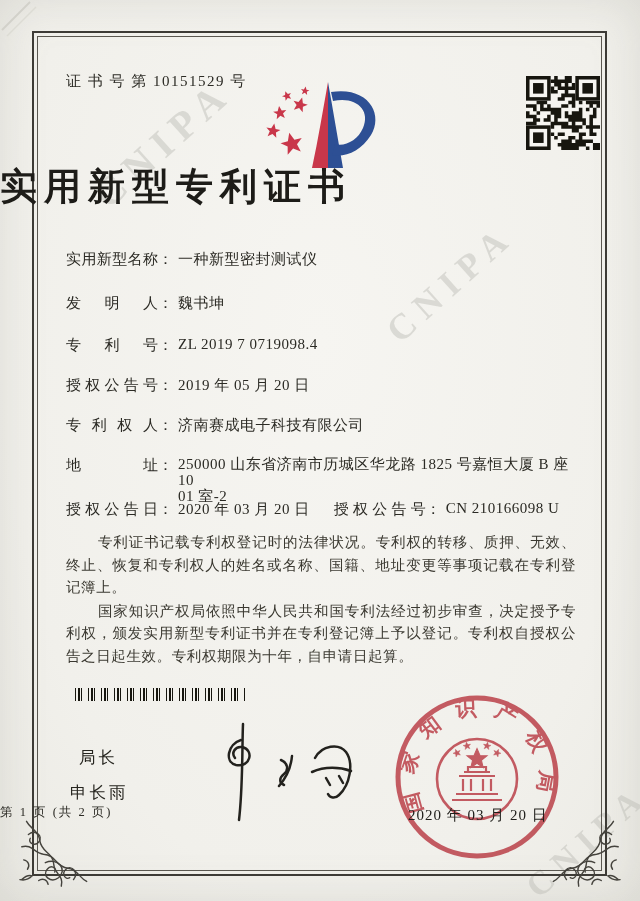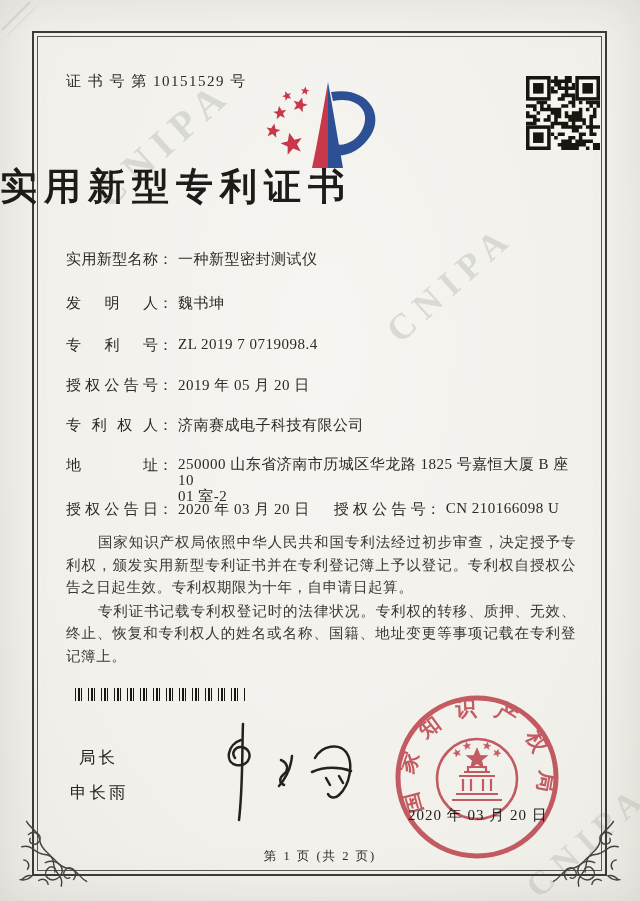--- a/index.html
+++ b/index.html
@@ -36,21 +36,21 @@
       #17160f 2.8px 5px,transparent 5px 6.2px,
       #17160f 6.2px 7px,transparent 7px 9.6px,
       #17160f 9.6px 10.4px,transparent 10.4px 13px);}
   .signer-title{position:absolute;left:79px;top:747px;font-size:16.5px;letter-spacing:3px;}
   .signer-name{position:absolute;left:70px;top:782px;font-size:16.5px;letter-spacing:3px;}
   .signature{position:absolute;left:178px;top:720px;width:185px;height:108px;}
   .seal{position:absolute;left:391px;top:691px;width:172px;height:172px;
     mix-blend-mode:multiply;opacity:.9;}
   .seal-date{position:absolute;left:408px;top:806px;font-size:15px;color:#1f1e1a;
     letter-spacing:1px;z-index:5;}
-  .footer{position:absolute;left:0;top:848px;width:100%;text-align:center;
+  .footer{position:absolute;left:0;top:804px;width:100%;text-align:left;
     font-size:12.5px;letter-spacing:2px;color:#2b2a24;}
   
   .wm{position:absolute;font-size:40px;font-weight:bold;letter-spacing:9px;
     color:rgba(187,186,179,.45);transform:rotate(-42deg);pointer-events:none;}
   .wm1{left:78px;top:120px;}
   .wm2{left:372px;top:262px;font-size:36px;}
   .wm3{left:512px;top:822px;font-size:34px;}
   
   .orn{position:absolute;width:94px;height:94px;bottom:12px;}
   .orn-right{right:19px;}
@@ -154,22 +154,22 @@
     <span class="flabel">专利权人</span><span class="fcolon">：</span><span class="fval">济南赛成电子科技有限公司</span>
   </div>
   <div class="frow addr" style="top:456px">
     <span class="flabel">地址</span><span class="fcolon">：</span><span class="fval"><span>250000 山东省济南市历城区华龙路 1825 号嘉恒大厦 B 座 10</span><br><span>01 室-2</span></span>
   </div>
   <div class="frow" style="top:500px">
     <span class="flabel">授权公告日</span><span class="fcolon">：</span><span class="fval">2020 年 03 月 20 日</span><span class="flabel pair2">授权公告号</span><span class="fcolon">：</span><span class="fval">CN 210166098 U</span>
   </div>
 
   <div class="bodytext">
+    <p>专利证书记载专利权登记时的法律状况。专利权的转移、质押、无效、终止、恢复和专利权人的姓名或名称、国籍、地址变更等事项记载在专利登记簿上。</p>
     <p>国家知识产权局依照中华人民共和国专利法经过初步审查，决定授予专利权，颁发实用新型专利证书并在专利登记簿上予以登记。专利权自授权公告之日起生效。专利权期限为十年，自申请日起算。</p>
-    <p>专利证书记载专利权登记时的法律状况。专利权的转移、质押、无效、终止、恢复和专利权人的姓名或名称、国籍、地址变更等事项记载在专利登记簿上。</p>
   </div>
 
   <div class="barcode"></div>
 
   <div class="signer-title">局长</div>
   <div class="signer-name">申长雨</div>
 
   <svg class="signature" viewBox="0 0 185 108">
     <g fill="none" stroke="#23221e" stroke-width="2.5" stroke-linecap="round" stroke-linejoin="round">
       <path d="M63 20 C 50 24 46 42 58 45 C 72 48 77 30 64 27 C 57 26 53 33 57 38"></path>

